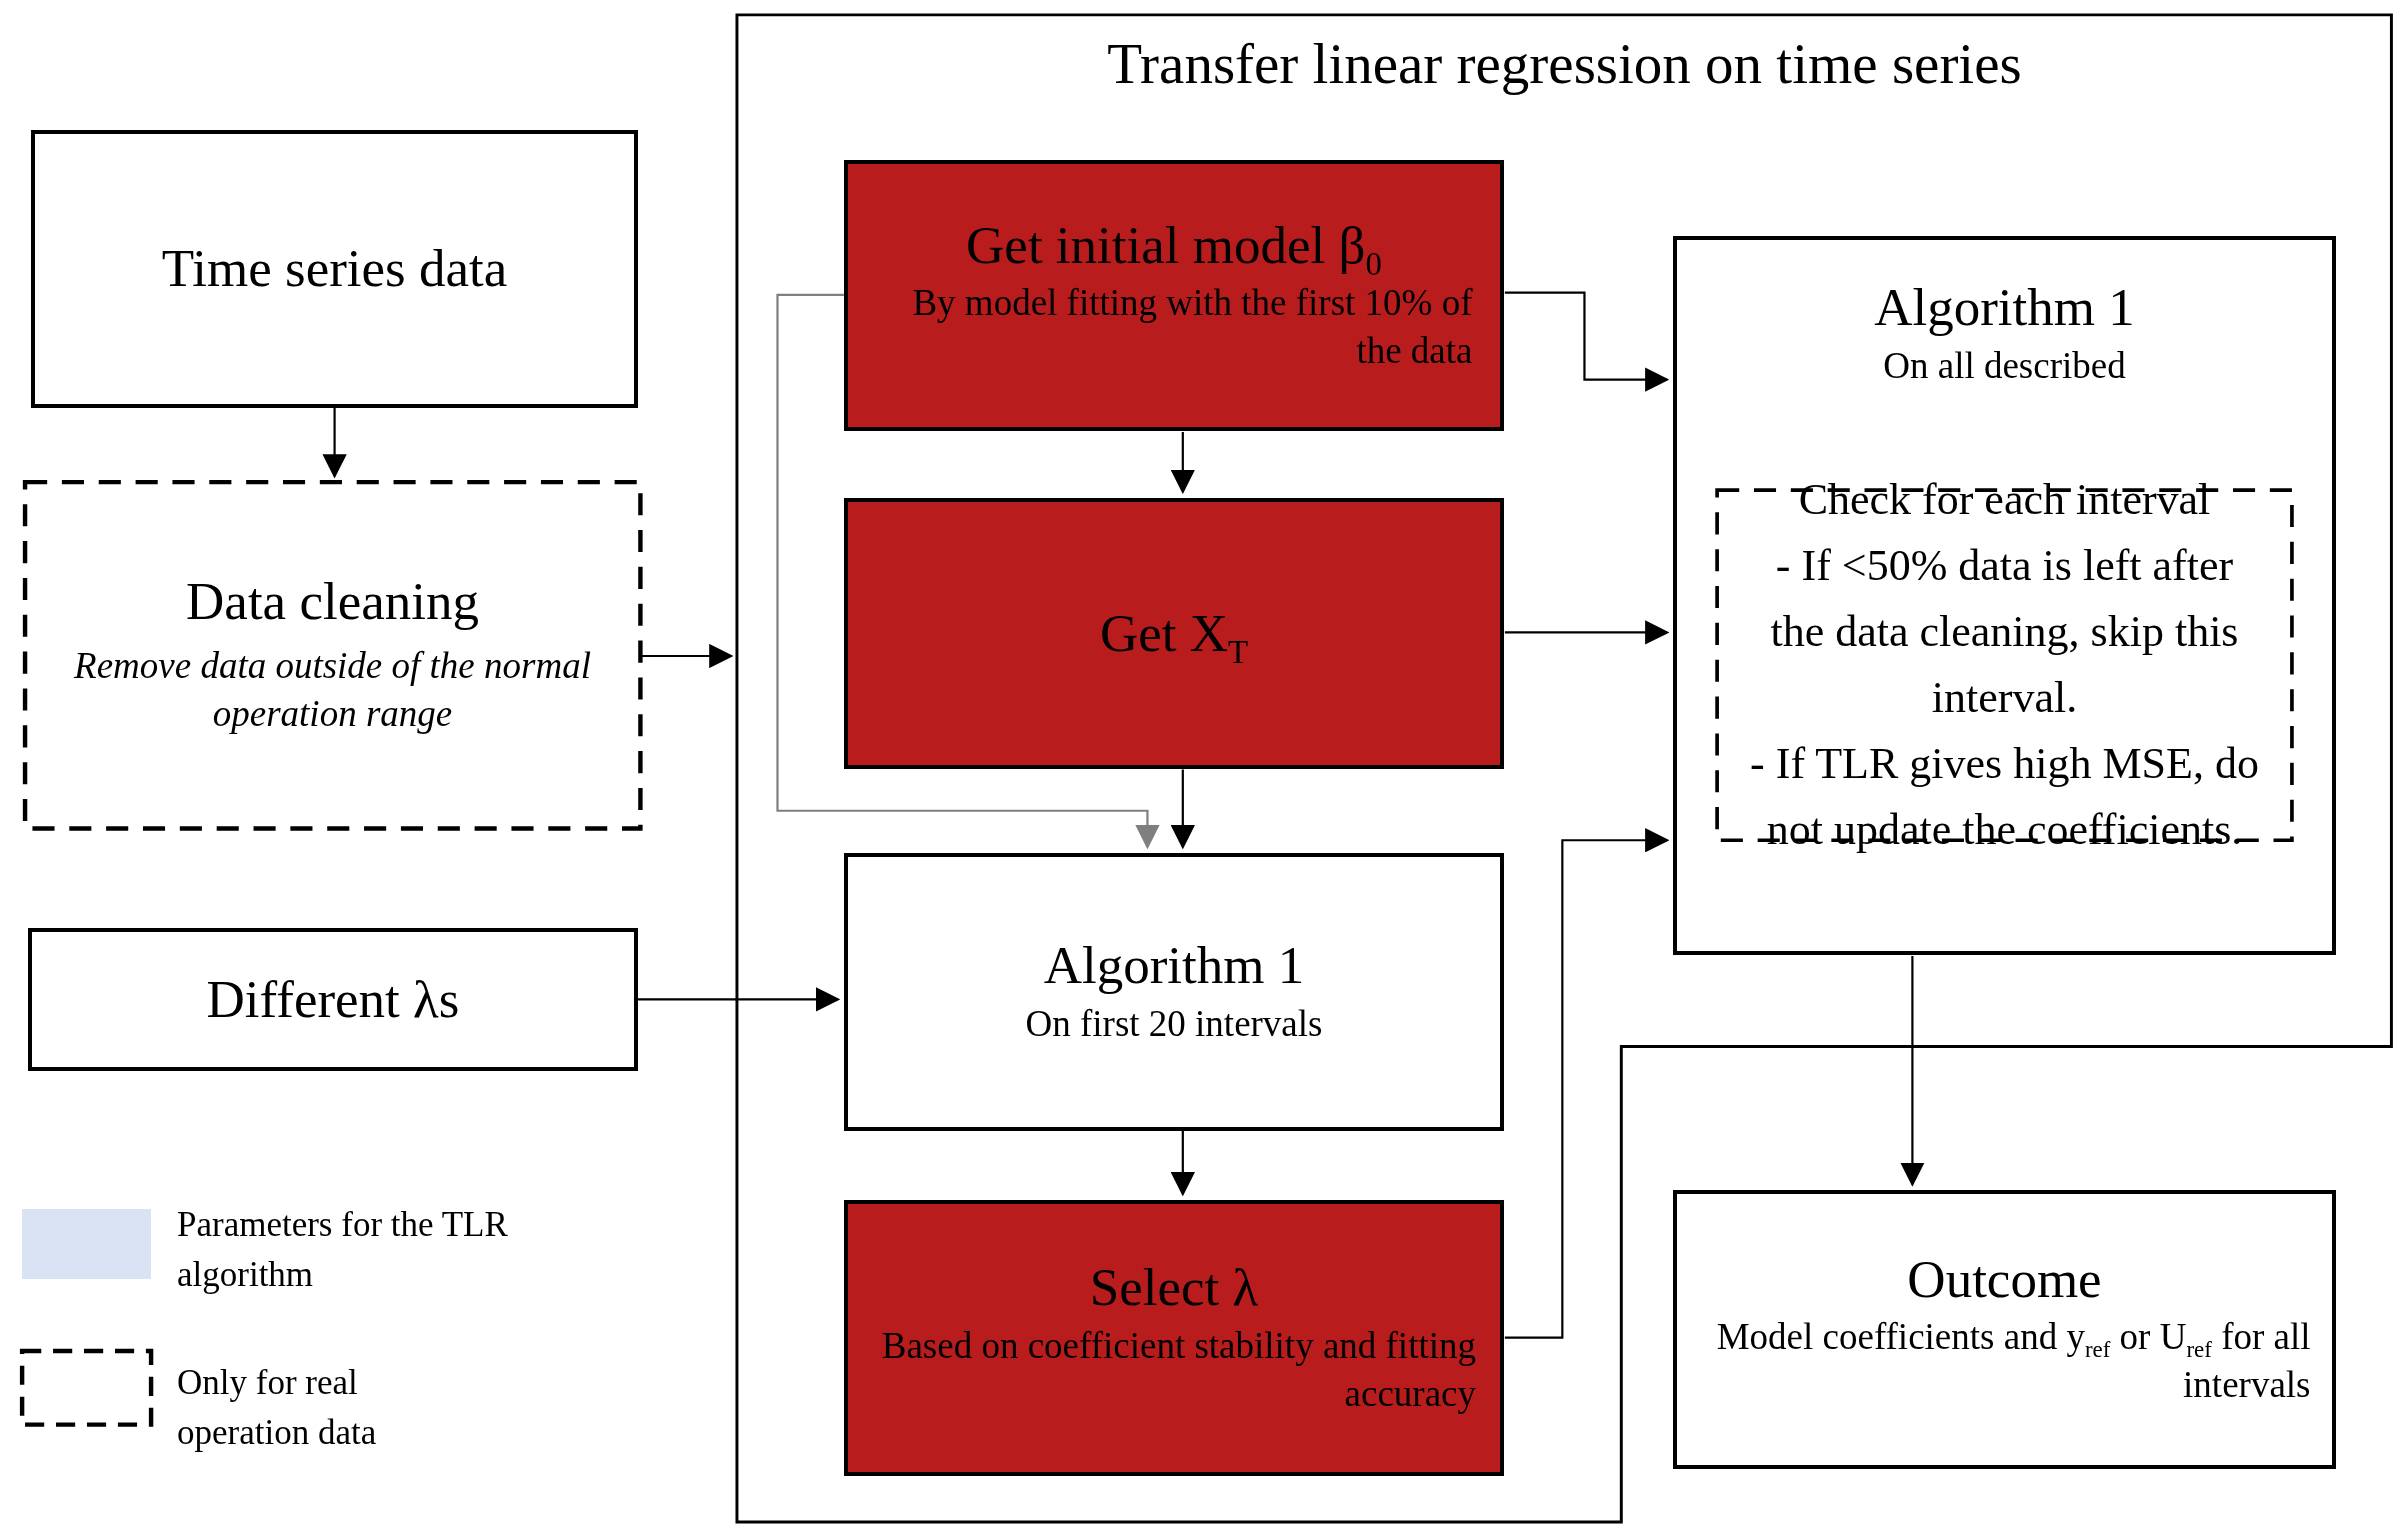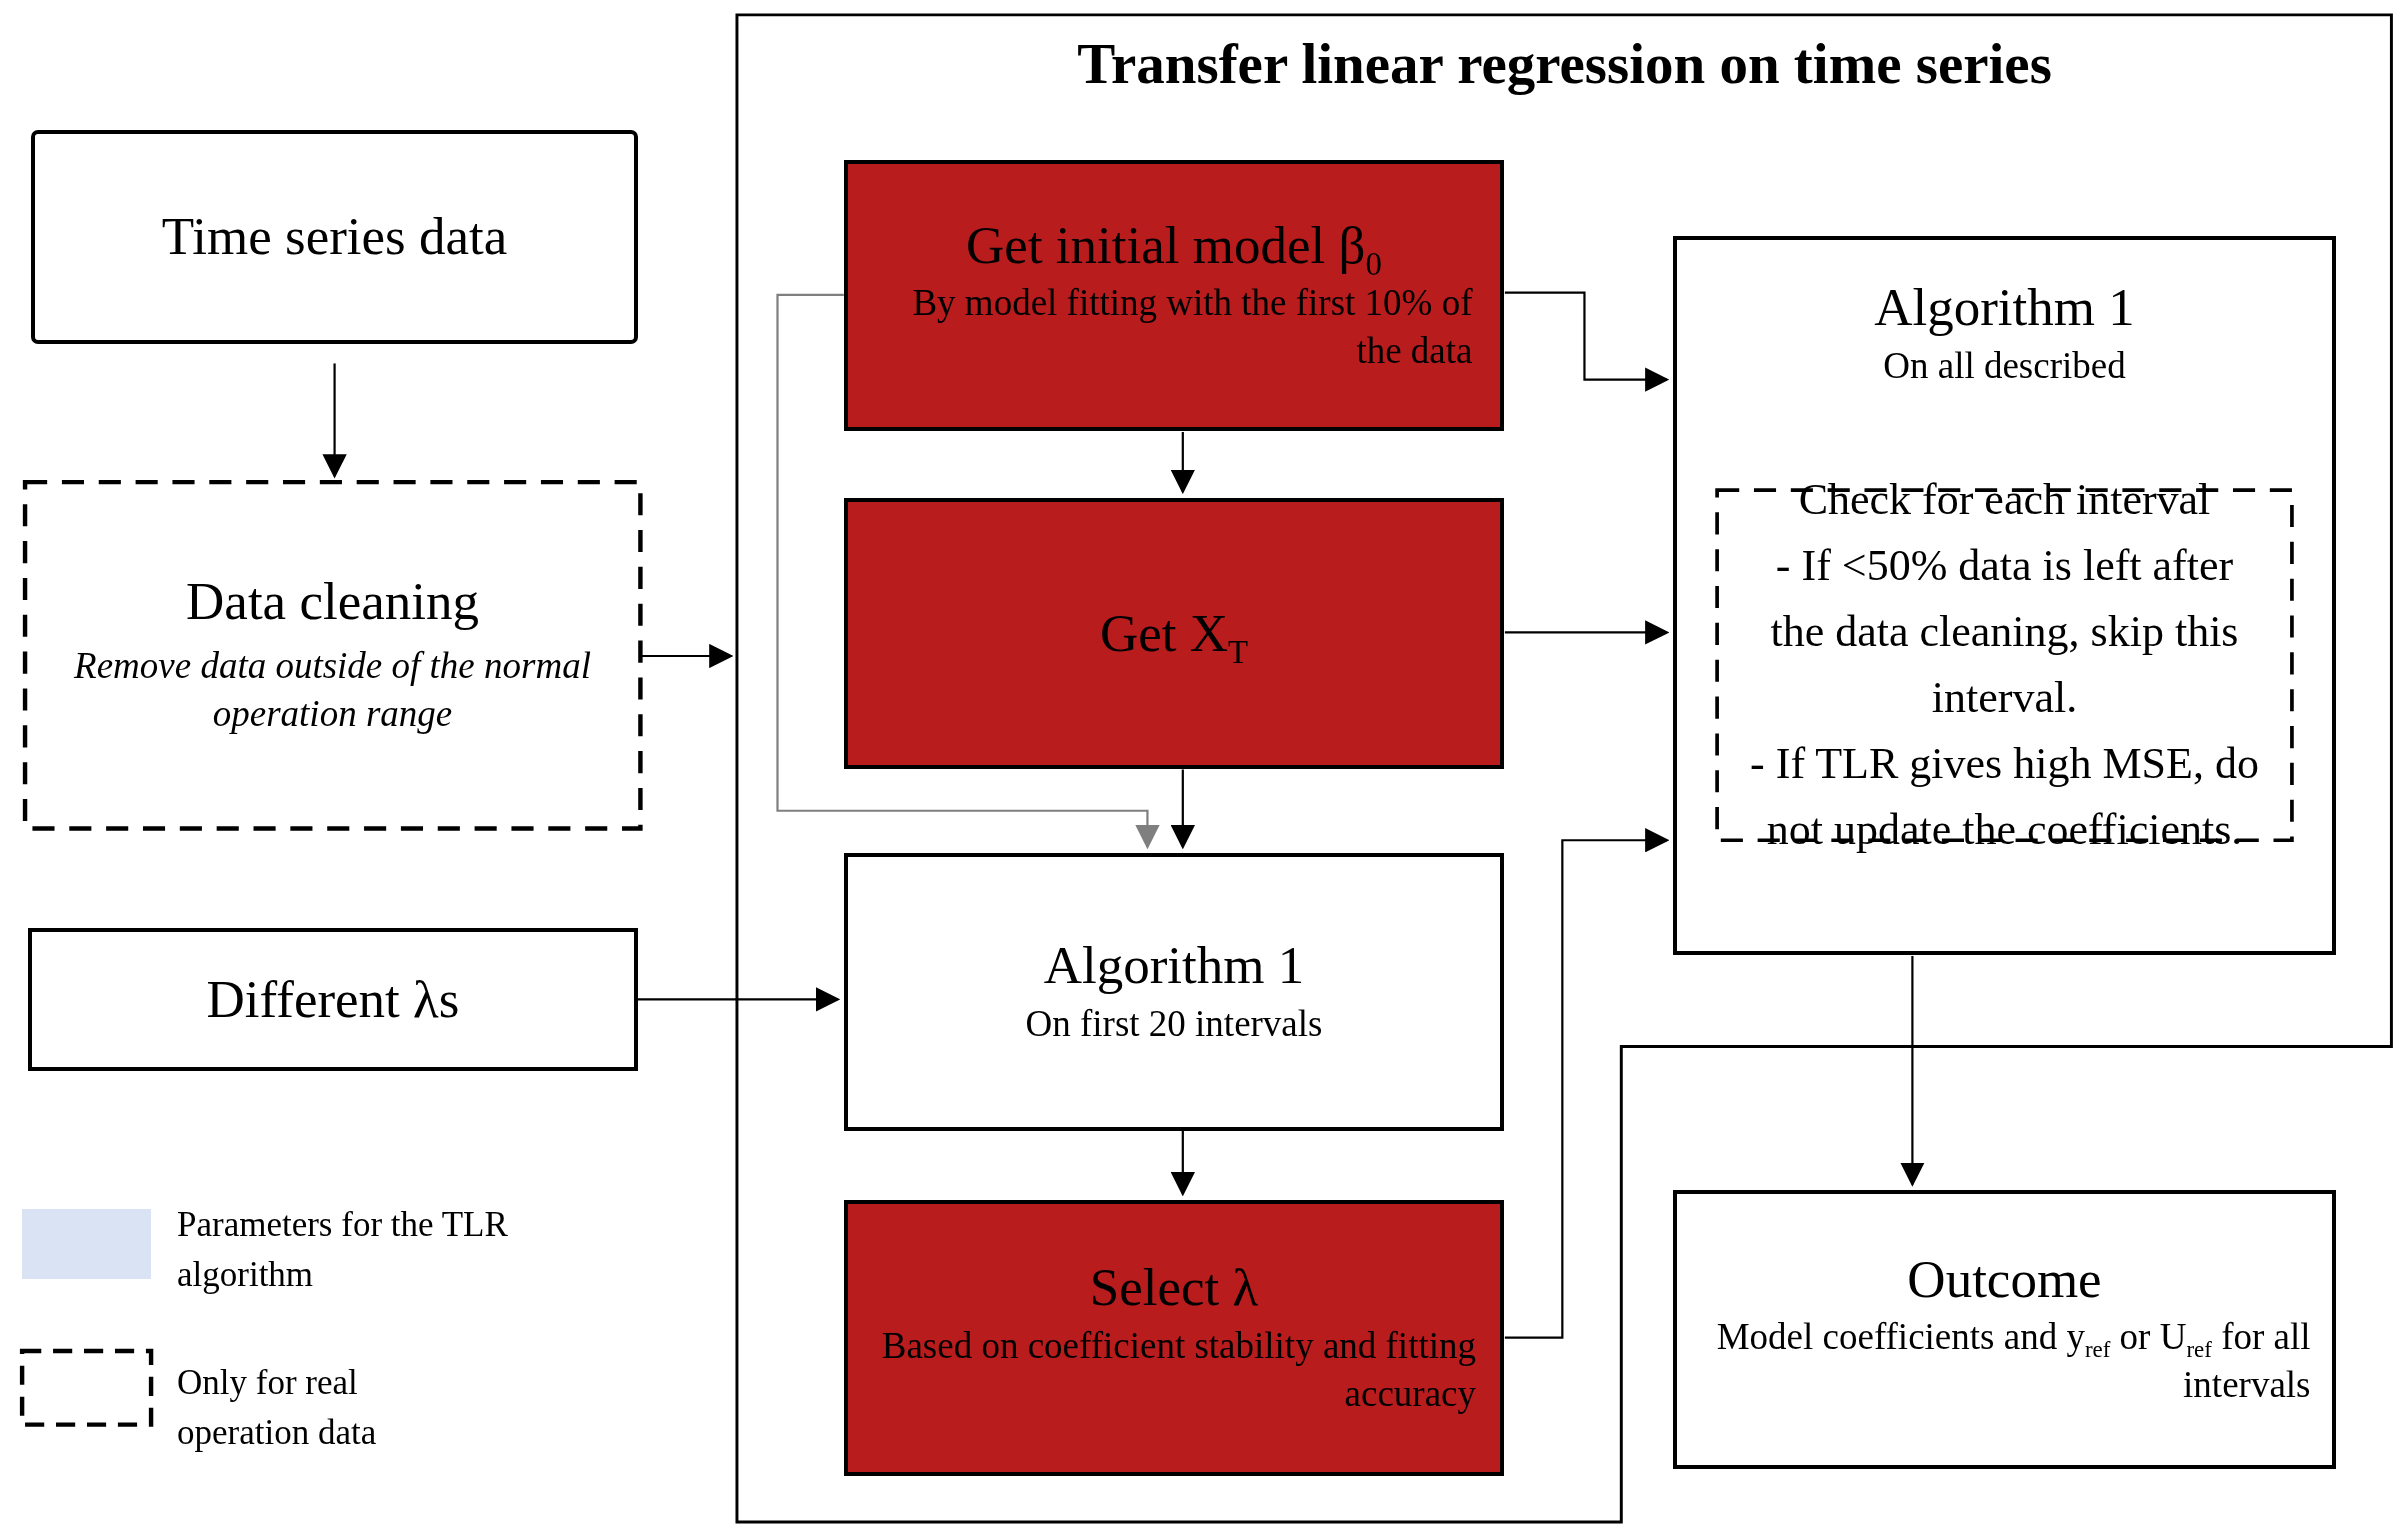--- a/index.html
+++ b/index.html
@@ -23,21 +23,21 @@
   }
   .bordered { border: 4.4px solid #000; }
   .param { background: #b91c1c; }
   .transparent { background: transparent; }
   .main-label { font-size: 53px; line-height: 1.12; }
   .sub-label { font-size: 37px; line-height: 1.3; margin-top: 10.3px; }
   .sub-label.nogap { margin-top: 4.4px; text-align: right; }
   sub { font-size: 0.62em; line-height: 0; }
   #diagram-title {
     position: absolute; left: 737px; top: 31px; width: 1655px;
-    text-align: center; font-size: 57px; font-weight: bold; z-index: 3;
+    text-align: center; font-size: 57px; font-weight: normal; z-index: 3;
   }
   #note-box {
     position: absolute; left: 1717px; top: 490px; width: 575px; height: 350px;
     z-index: 4; display: flex; flex-direction: column;
     align-items: center; justify-content: center; text-align: center;
     font-size: 44px; line-height: 1.5; background: transparent;
   }
   #note-box .note-line { width: 516px; }
   .legend-text {
     position: absolute; font-size: 35px; line-height: 1.42;
@@ -78,21 +78,21 @@
     <polyline points="1145,400 1055,400 1055,1100 1557,1100 1557,1149" fill="none" stroke="#7f7f7f" stroke-width="3" marker-end="url(#ahg)"></polyline>
     <polyline points="1605,1534 1605,1620" fill="none" stroke="#000" stroke-width="3" marker-end="url(#ah)"></polyline>
     <polyline points="2042,397 2150,397 2150,515 2262,515" fill="none" stroke="#000" stroke-width="3" marker-end="url(#ah)"></polyline>
     <polyline points="2042,858 2262,858" fill="none" stroke="#000" stroke-width="3" marker-end="url(#ah)"></polyline>
     <polyline points="2042,1815 2120,1815 2120,1140 2262,1140" fill="none" stroke="#000" stroke-width="3" marker-end="url(#ah)"></polyline>
     <polyline points="2595,1297 2595,1607" fill="none" stroke="#000" stroke-width="3" marker-end="url(#ah)"></polyline>
   </svg>
 
   <div id="diagram-title">Transfer linear regression on time series</div>
 
-  <div class="box bordered" id="b-time" style="left:31px; top:130px; width:607px; height:214px;border-radius:7px;">
+  <div class="box bordered" id="b-time" style="left:31px; top:130px; width:607px; height:278px;">
     <span class="main-label">Time series data</span>
   </div>
 
   <div class="box transparent" id="b-clean" style="left:25px; top:482px; width:615px; height:346px;">
     <span class="main-label">Data cleaning</span>
     <span class="sub-label" style="width:560px;font-style:italic;">Remove data outside of the normal operation range</span>
   </div>
 
   <div class="box bordered" id="b-lambda" style="left:28px; top:928px; width:610px; height:143px;">
     <span class="main-label">Different λs</span>

